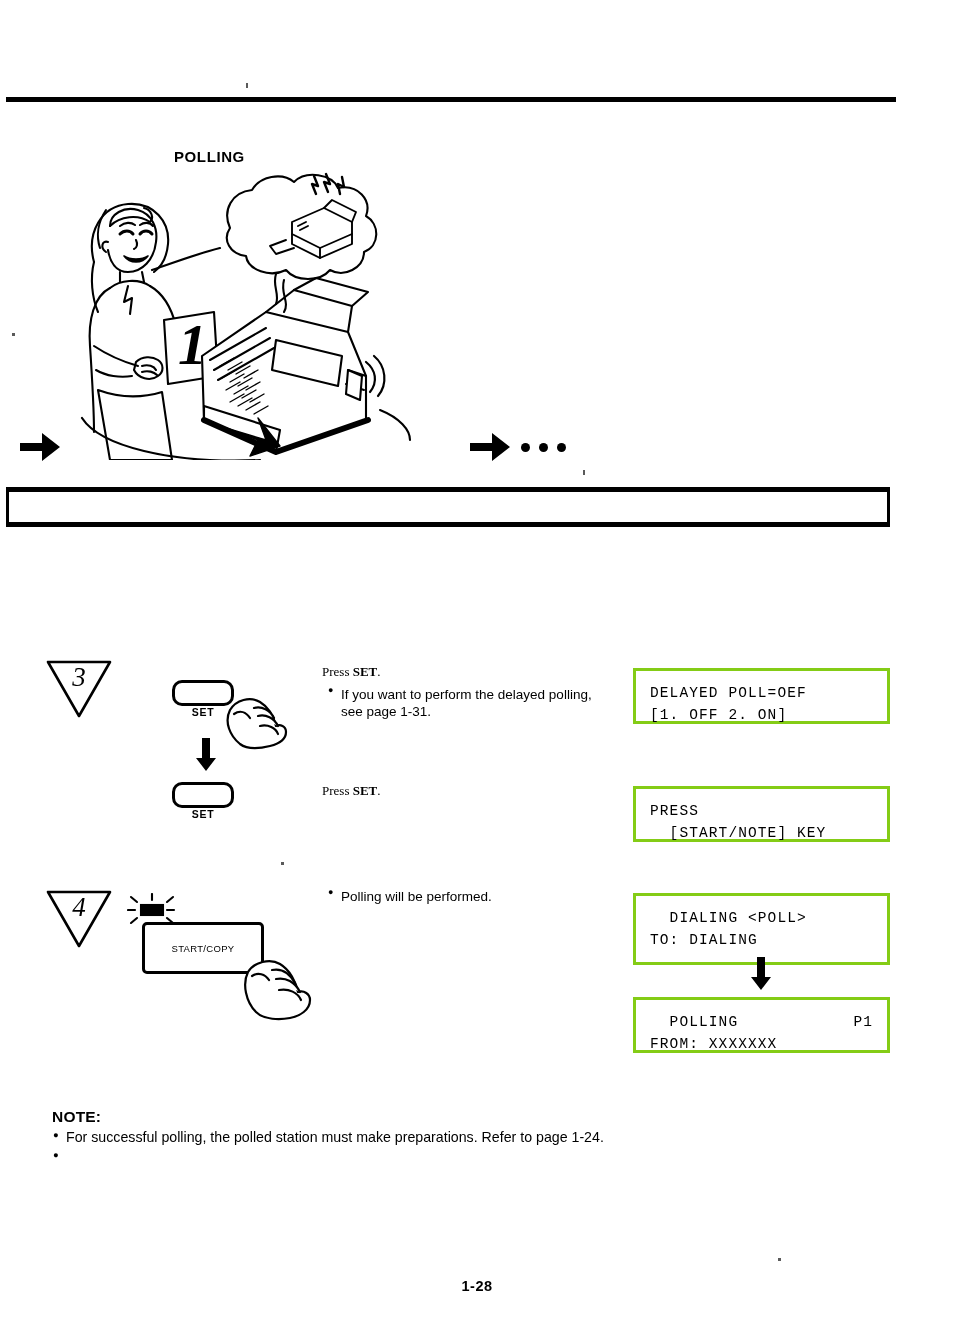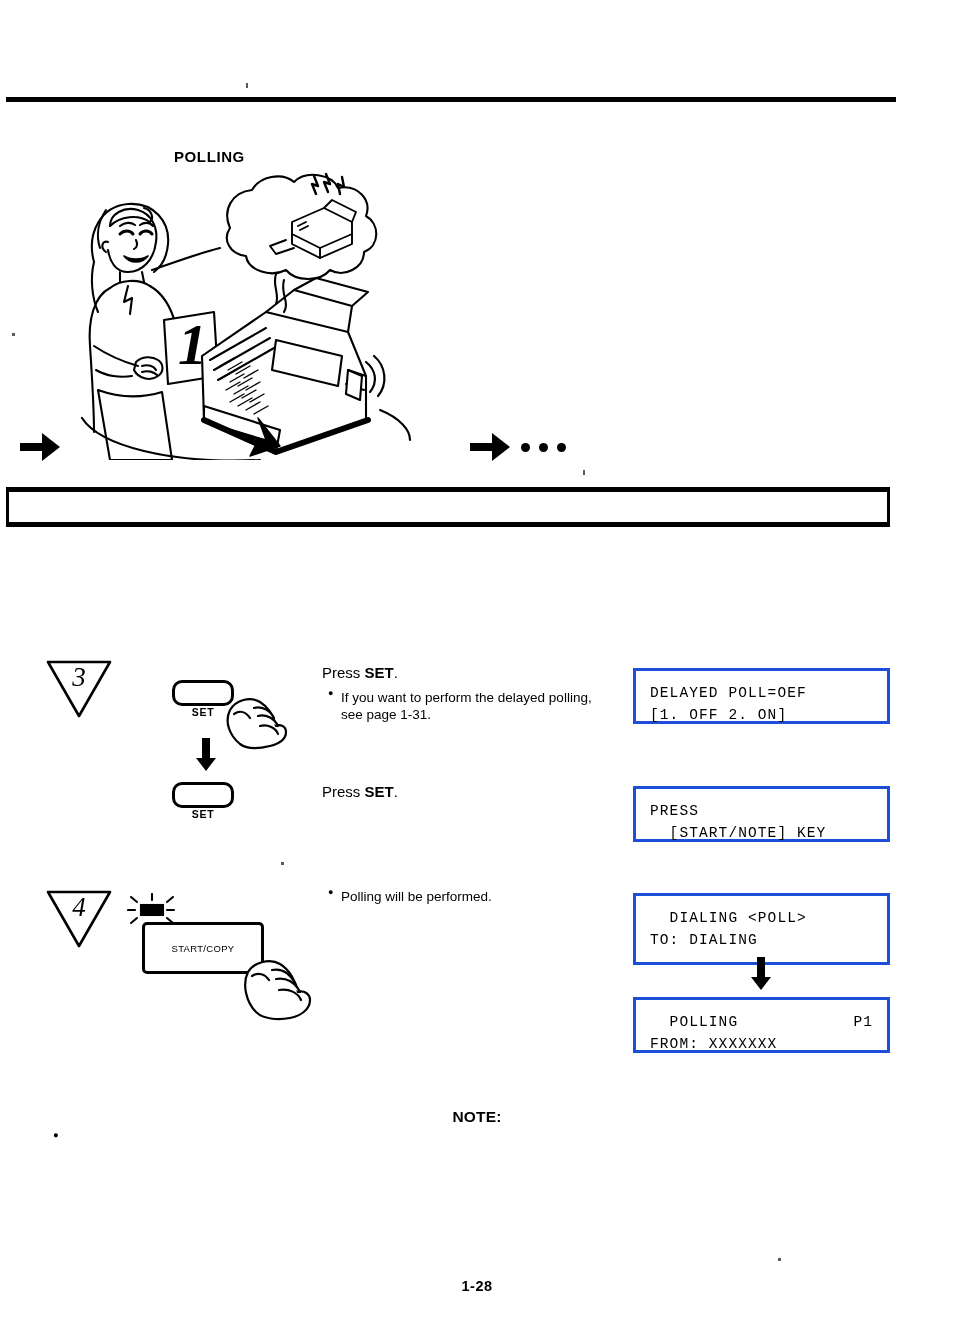--- a/index.html
+++ b/index.html
@@ -80,51 +80,51 @@
   }
 
   
   .hand { position: absolute; }
 
   
   .arrow-down svg { display:block; }
 
   
   .instr { font-size: 14.5px; line-height: 1.32; }
-  .instr .head { font-size: 15px; }
+  .instr .head { font-size: 13px; font-family: Liberation Serif, serif; }
   .instr .head b { font-weight: bold; }
   .instr ul { margin: 6px 0 0 0; padding: 0; list-style: none; }
   .instr li {
     position: relative;
     padding-left: 19px;
     font-size: 13.5px;
     line-height: 1.28;
     margin-top: 1px;
   }
   .instr li::before {
     content: "\25CF";
     position: absolute; left: 6px; top: -1px;
     font-size: 9px;
   }
 
   
   .lcd {
-    border: 3px solid #1d4ed8;
+    border: 3px solid #84cc16;
     background: #fff;
     font-family: "Liberation Mono", monospace;
     font-size: 14.5px;
     padding: 11px 14px 10px 14px;
     letter-spacing: 1.1px;
   }
   .lcd .line { white-space: pre; line-height: 1.55; }
   .lcd .line.split { display: flex; justify-content: space-between; }
 
   
   .note-wrap { left: 52px; top: 1108px; width: 850px; }
-  .note-title { font-size: 15.5px; font-weight: bold; letter-spacing: 0.2px; text-align: center; }
+  .note-title { font-size: 15.5px; font-weight: bold; letter-spacing: 0.2px; }
   .note-list { margin: 2px 0 0 0; padding: 0; list-style: none; }
   .note-list li {
     position: relative;
     padding-left: 14px;
     font-size: 14.2px;
     line-height: 1.37;
     margin-top: 1px;
   }
   .note-list li::before {
     content: "\25CF";
@@ -418,20 +418,23 @@
     <span>  POLLING</span>
     <span>P1</span>
   </div>
   <div class="line">FROM: XXXXXXX</div>
 </div>
 
 <div class="abs note-wrap">
   <div class="note-title">NOTE:</div>
   <ul class="note-list">
     <li>
+      <span>For successful polling, the polled station must make preparations. Refer to page 1-24.</span>
+    </li>
+    <li>
     </li>
   </ul>
 </div>
 
 <div class="abs page-no">1-28</div>
 
 <div class="speck" style="left:246px; top:83px; width:2px; height:5px;"></div>
 <div class="speck" style="left:583px; top:470px; width:2px; height:5px;"></div>
 <div class="speck" style="left:281px; top:862px; width:3px; height:3px;"></div>
 <div class="speck" style="left:778px; top:1258px; width:3px; height:3px;"></div>

